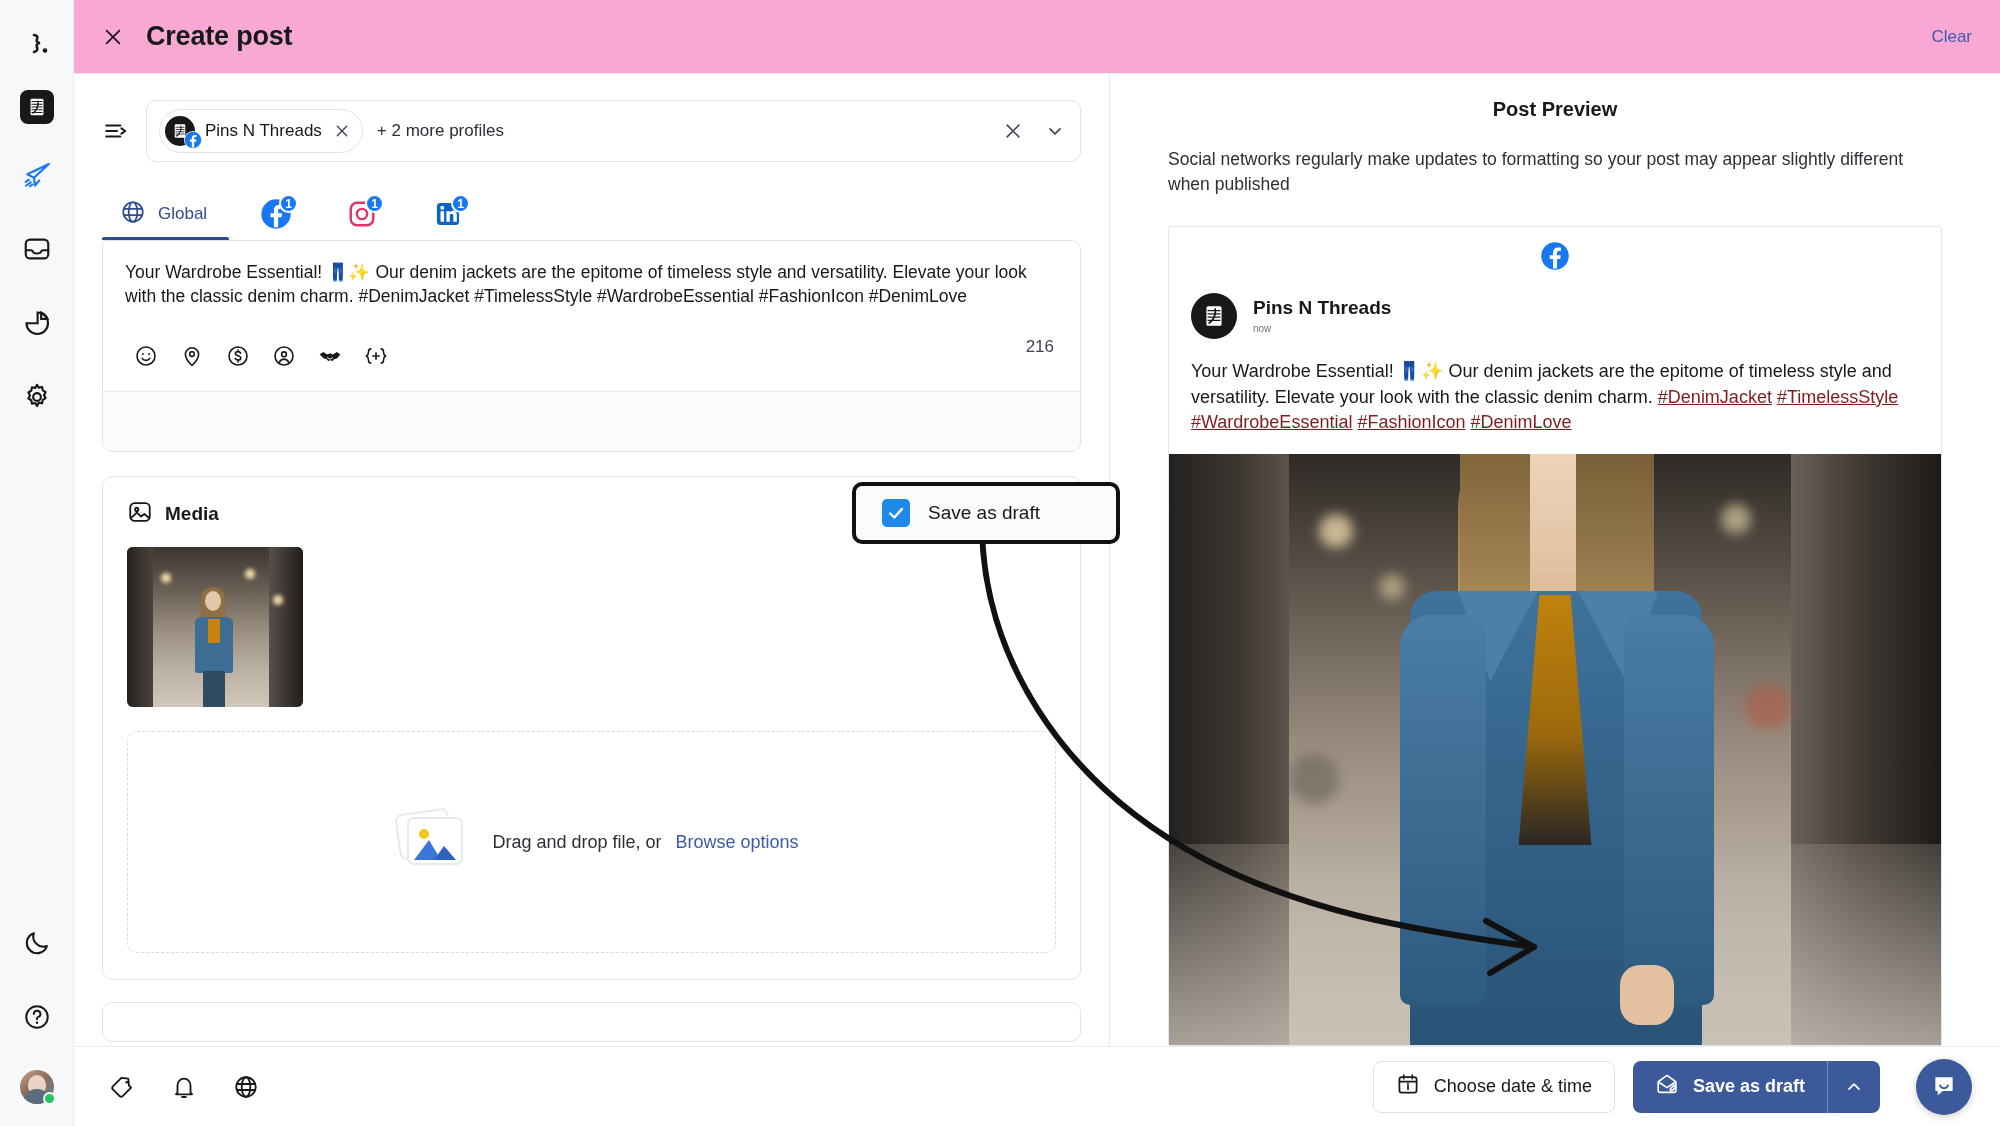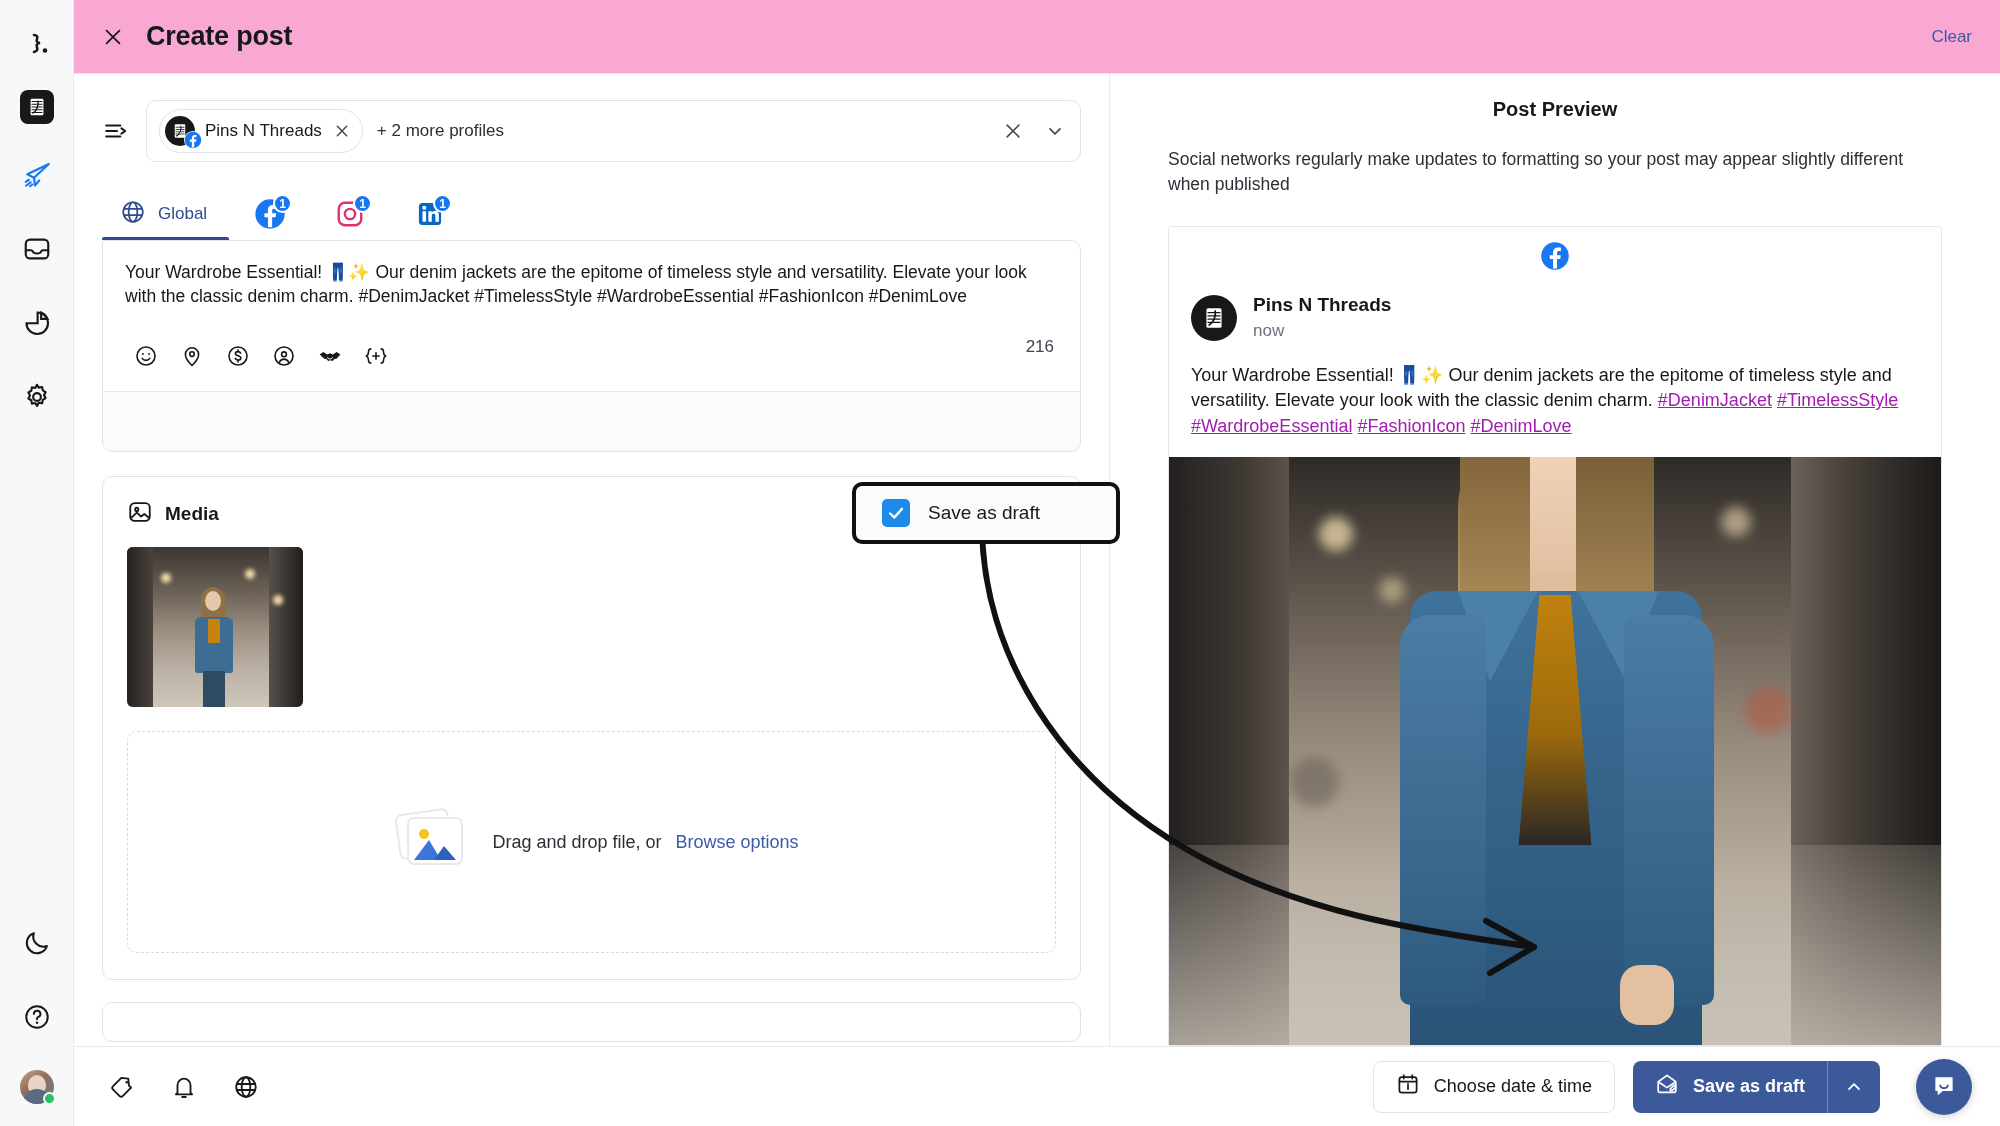--- a/index.html
+++ b/index.html
@@ -84,21 +84,21 @@
     background:#fff; display:flex;align-items:center;justify-content:center;
   }
   .chip-name { font-size:17px; color:#17181a; white-space:nowrap; }
   .chip-x { width:20px;height:20px;display:flex;align-items:center;justify-content:center;cursor:pointer;}
   .more-profiles { font-size:17px; color:#2b2f36; white-space:nowrap; cursor:pointer; }
   .profile-select .grow { flex:1 1 auto; }
   .sel-x { width:26px;height:26px;display:flex;align-items:center;justify-content:center;cursor:pointer;}
   .sel-caret { width:30px;height:26px;display:flex;align-items:center;justify-content:center;cursor:pointer;}
 
   
-  .tabs { display:flex; align-items:flex-end; gap: 6px; margin-top: 22px; height: 56px; }
+  .tabs { display:flex; align-items:flex-end; gap: 12px; margin-top: 22px; height: 56px; }
   .tab {
     display:flex; align-items:center; gap:12px; height:52px; padding: 0 22px 0 18px;
     cursor:pointer; position:relative;
   }
   .tab.active::after {
     content:""; position:absolute; left:0; right:0; bottom:0; height:3px; background:#2d4b8e; border-radius:2px 2px 0 0;
   }
   .tab-label { font-size:17px; color:#3d4450; }
   .tab.active .tab-label { color:#2d4b8e; font-weight:400; }
   .tab-net { position:relative; width:34px; height:34px; display:flex;align-items:center;justify-content:center; }
@@ -163,23 +163,23 @@
   .pv-title { text-align:center; font-size:20px; font-weight:700; color:#17181a; }
   .pv-note { font-size:17.5px; line-height:1.4; color:#2b2f36; padding: 26px 58px 0 58px; text-align:left; }
   .pv-card {
     margin: 30px 58px 0 58px; border:1px solid #e3e6ea; border-radius:3px; background:#fff;
     flex:1 1 auto; min-height:0; overflow:hidden; display:flex; flex-direction:column;
   }
   .pv-net-row { display:flex; justify-content:center; padding: 14px 0 8px 0; }
   .pv-author { display:flex; align-items:center; gap:16px; padding: 10px 22px 0 22px; }
   .pv-av { width:46px;height:46px;border-radius:50%;background:#17181a; display:flex;align-items:center;justify-content:center; flex:0 0 46px;}
   .pv-name { font-size:19px; font-weight:700; color:#17181a; line-height:1.25; }
-  .pv-time { font-size:17px; color:#6b7280; line-height:1.4; margin-top:2px; }
+  .pv-time { font-size:10px; color:#6b7280; line-height:1.4; margin-top:2px; }
   .pv-body { padding: 20px 22px 18px 22px; font-size:18px; line-height:1.42; color:#17181a; }
-  .pv-body a { color:#a21caf; text-decoration: underline; }
+  .pv-body a { color:#7f1d1d; text-decoration: underline; }
   .pv-image { flex:1 1 auto; min-height:0; position:relative; overflow:hidden; background:#6f665c; }
   .pv-image .bg { position:absolute; inset:0;
     background: linear-gradient(180deg,#2e2a26 0%,#5d544b 22%,#968a7c 48%,#b8ae9f 72%,#cbc2b4 100%); }
   .pv-image .pillarL{ position:absolute; left:0; top:0; bottom:0; width:120px;
     background:linear-gradient(90deg,#232020 0%,#3e3833 60%,#5b534c 100%); }
   .pv-image .pillarR{ position:absolute; right:0; top:0; bottom:0; width:150px;
     background:linear-gradient(270deg,#1d1a18 0%,#453e39 60%,#6a625a 100%); }
   .pv-image .floor{ position:absolute; left:0; right:0; bottom:0; height:34%;
     background:linear-gradient(180deg,rgba(175,167,155,.25),rgba(200,193,182,.8)); }
   .pv-image .bokeh{ position:absolute; border-radius:50%; filter: blur(6px); }

